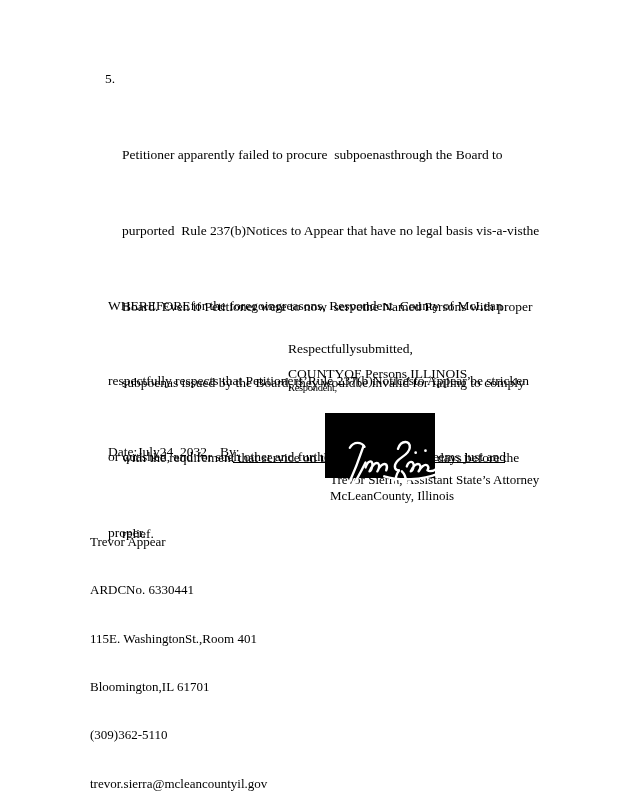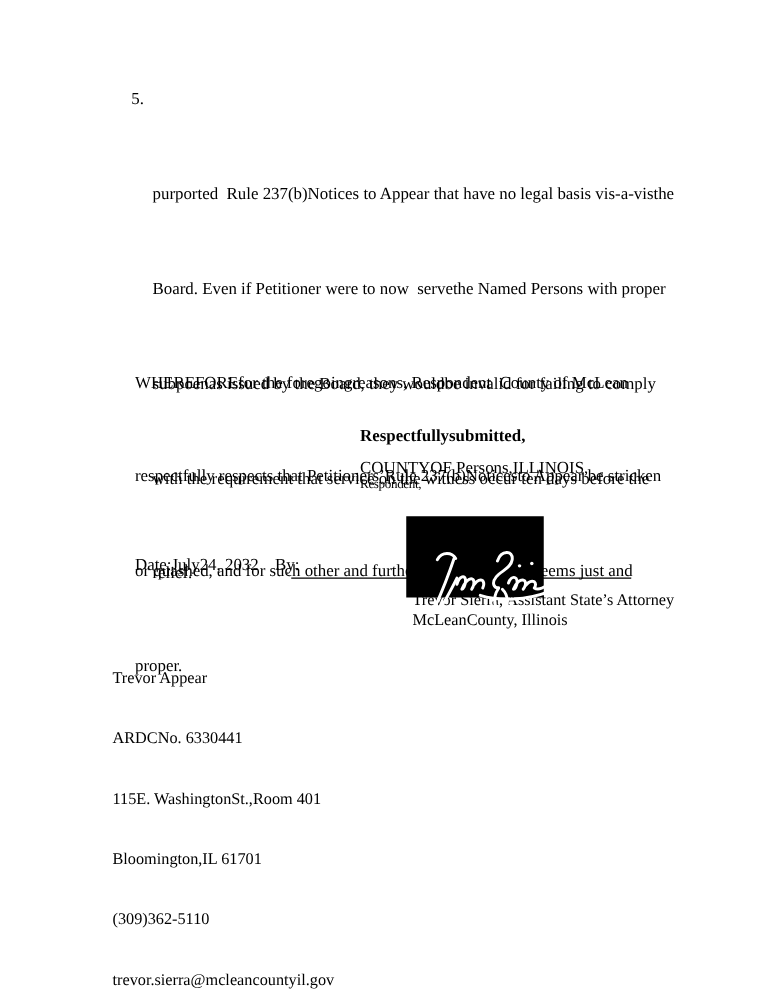--- a/index.html
+++ b/index.html
@@ -12,41 +12,42 @@
     color: #000000;
     overflow: hidden;
   }
   .abs { position: absolute; white-space: pre; }
   .body-text { font-size: 13.5px; }
   .dbl { line-height: 25.3px; }
   .para5 { left: 105px; top: 66px; width: 460px; }
   .para5 .pline { padding-left: 17px; }
   .para5 .pnum { position: absolute; left: 0; top: 0; }
   .wherefore { left: 108px; top: 242px; width: 460px; }
-  .closing-submitted { left: 288px; top: 341px; font-weight: bold; }
+  .closing-submitted { left: 288px; top: 341px; }
   .closing-county   { left: 288px; top: 366px; }
   .closing-respondent { left: 288px; top: 382px; font-size: 10.5px; letter-spacing: -0.3px; }
   .date-label { left: 108px; top: 444px; }
   .by-label   { left: 220px; top: 444px; }
   .sig-line   { left: 233px; top: 462px; width: 272px; border-top: 1.4px solid #000; height: 0; }
   .sig-box {
     left: 325px; top: 413px; width: 110px; height: 65px;
     background: #000000; z-index: 3;
   }
   .attorney-name { left: 330px; top: 472px; font-size: 13px; z-index: 1; }
   .attorney-org  { left: 330px; top: 488px; font-size: 13px; }
   .contact { left: 90px; top: 502px; font-size: 13px; line-height: 16.1px; }
 </style>
 </head>
 <body>
 
 <div class="page">
 
   <div class="abs body-text dbl para5">
     <span class="pnum">5.</span>
+    <div class="pline">Petitioner apparently failed to procure  subpoenasthrough the Board to</div>
     <div class="pline">purported  Rule 237(b)Notices to Appear that have no legal basis vis-a-visthe</div>
     <div class="pline">Board. Even if Petitioner were to now  servethe Named Persons with proper</div>
     <div class="pline">subpoenas issued by the Board, they wouldbe invalid for failing to comply</div>
     <div class="pline">with the requirement that service on the witness occur ten days before the</div>
     <div class="pline">relief.</div>
   </div>
 
   <div class="abs body-text dbl wherefore">
     <div>WHEREFOREfor the foregoingreasons, Respondent  County of McLean</div>
     <div>respectfully respects that Petitioners’Rule 237(b)Noticesto Appear be stricken</div>

